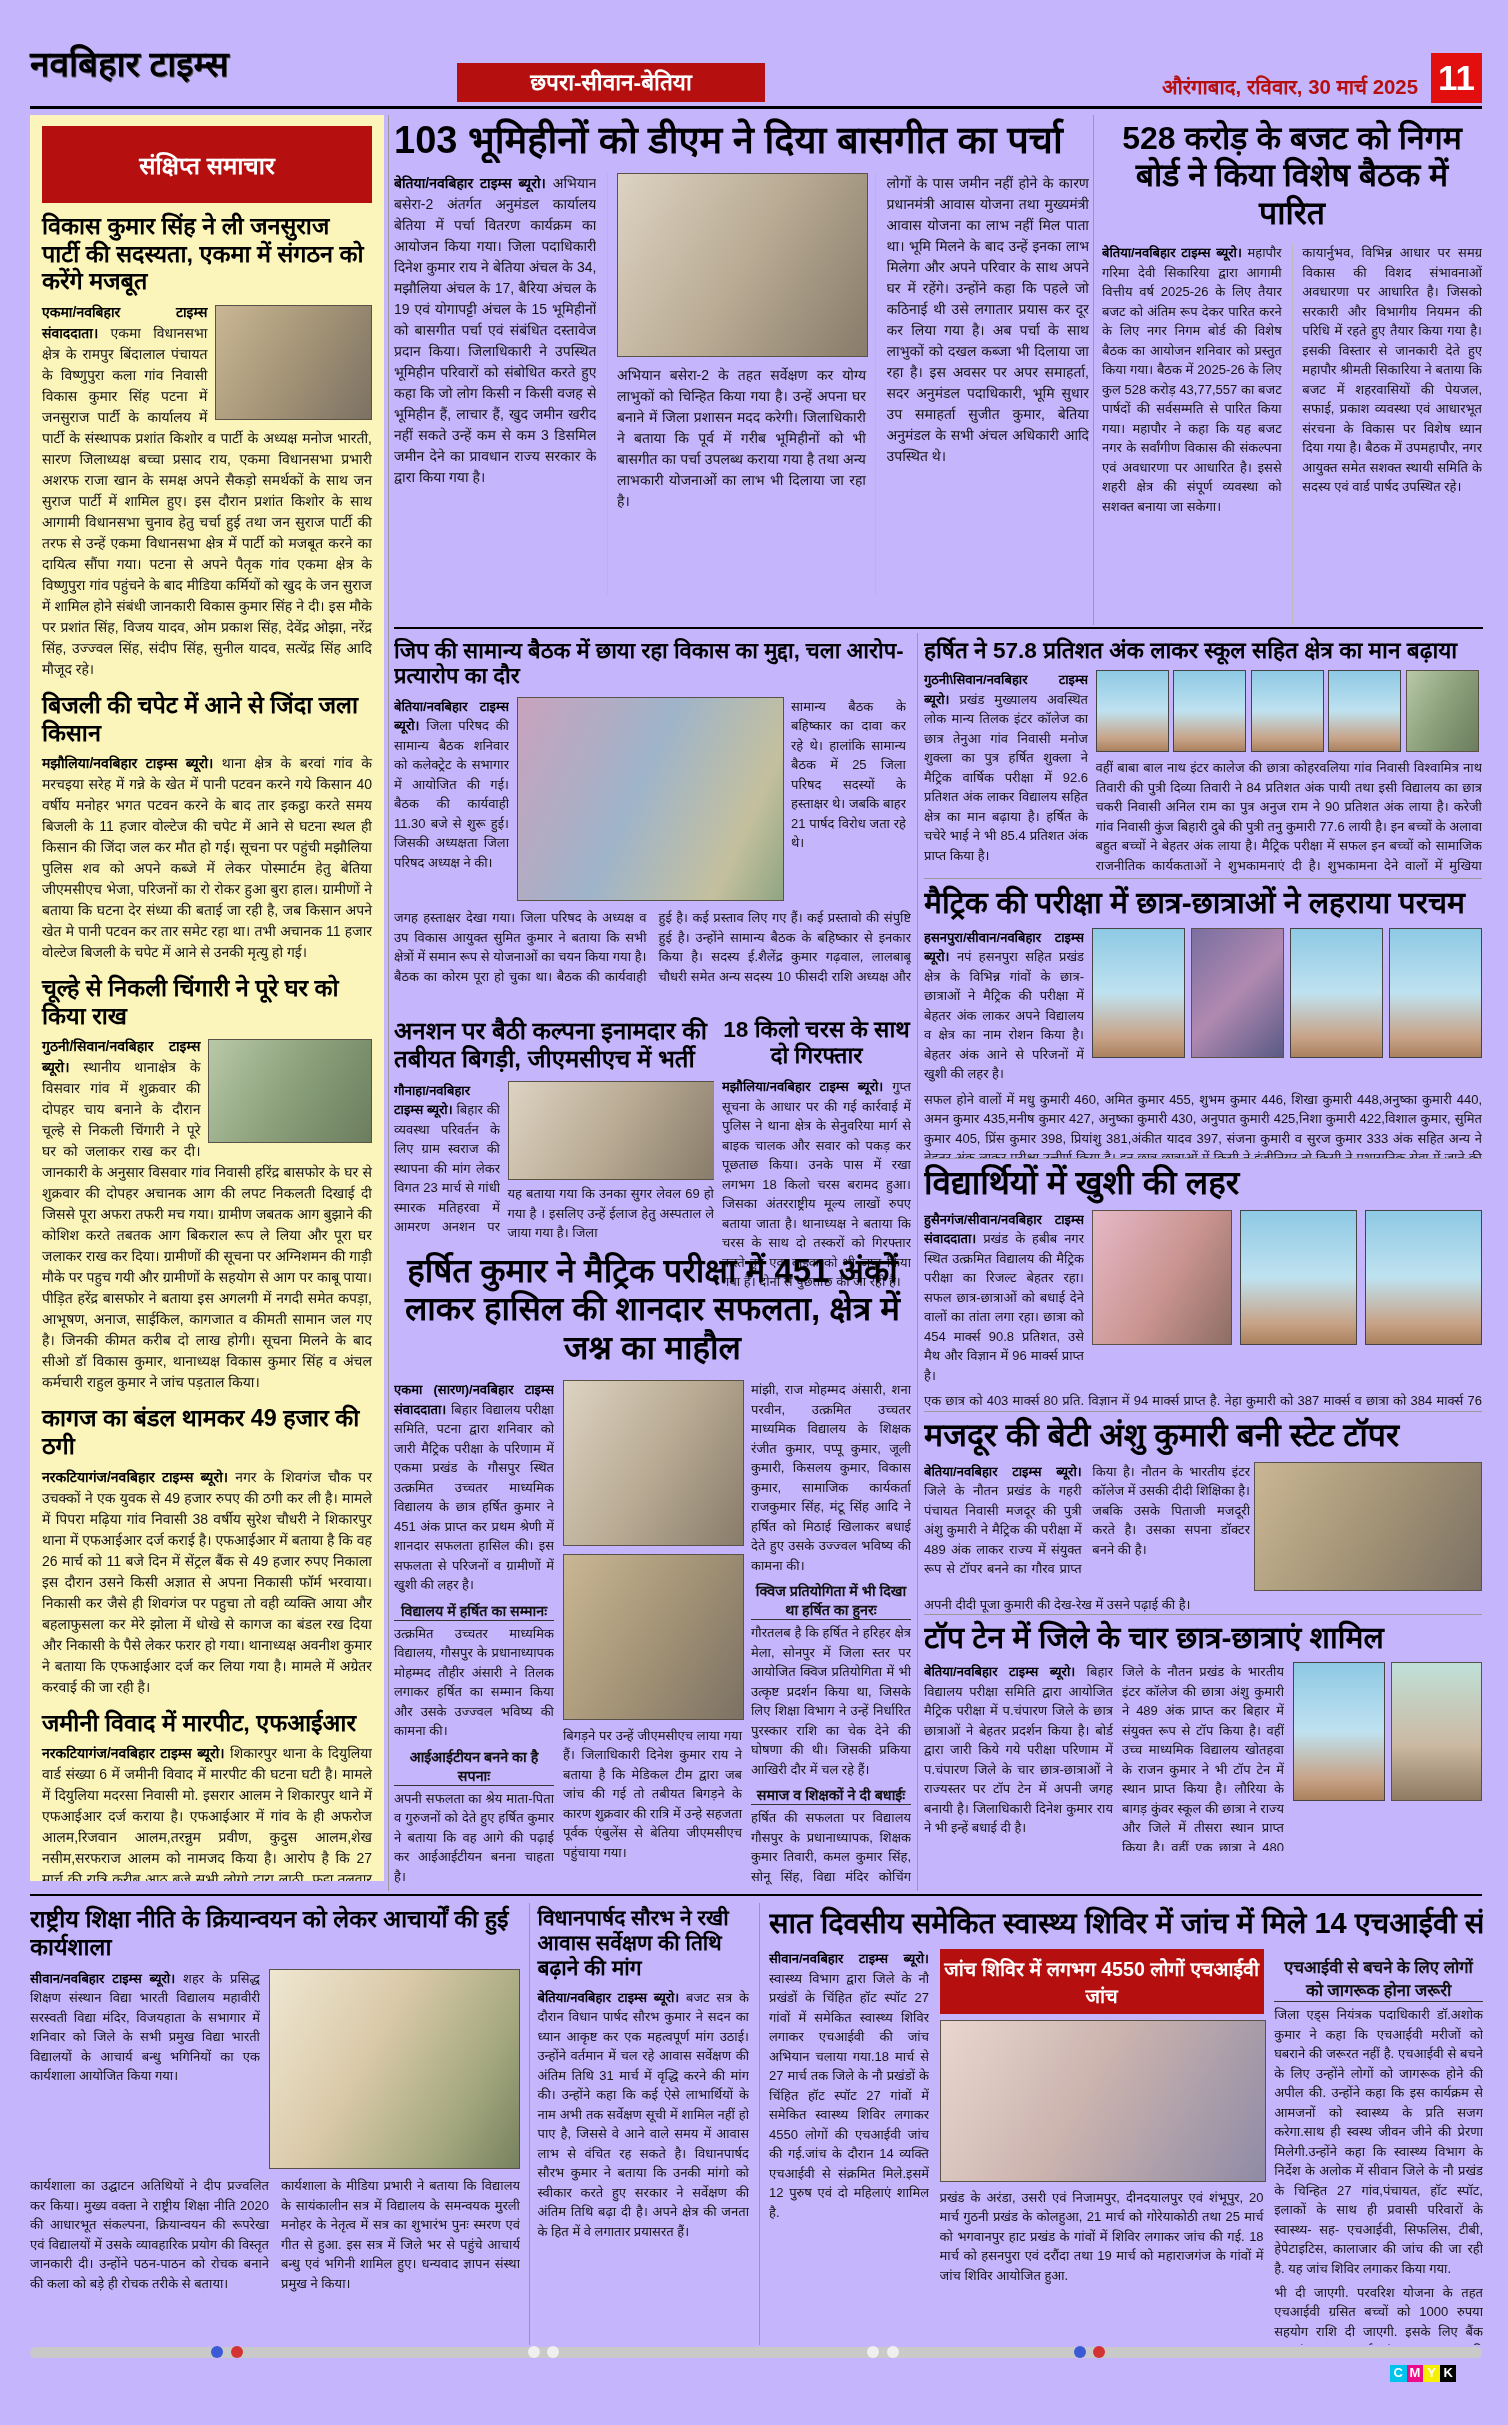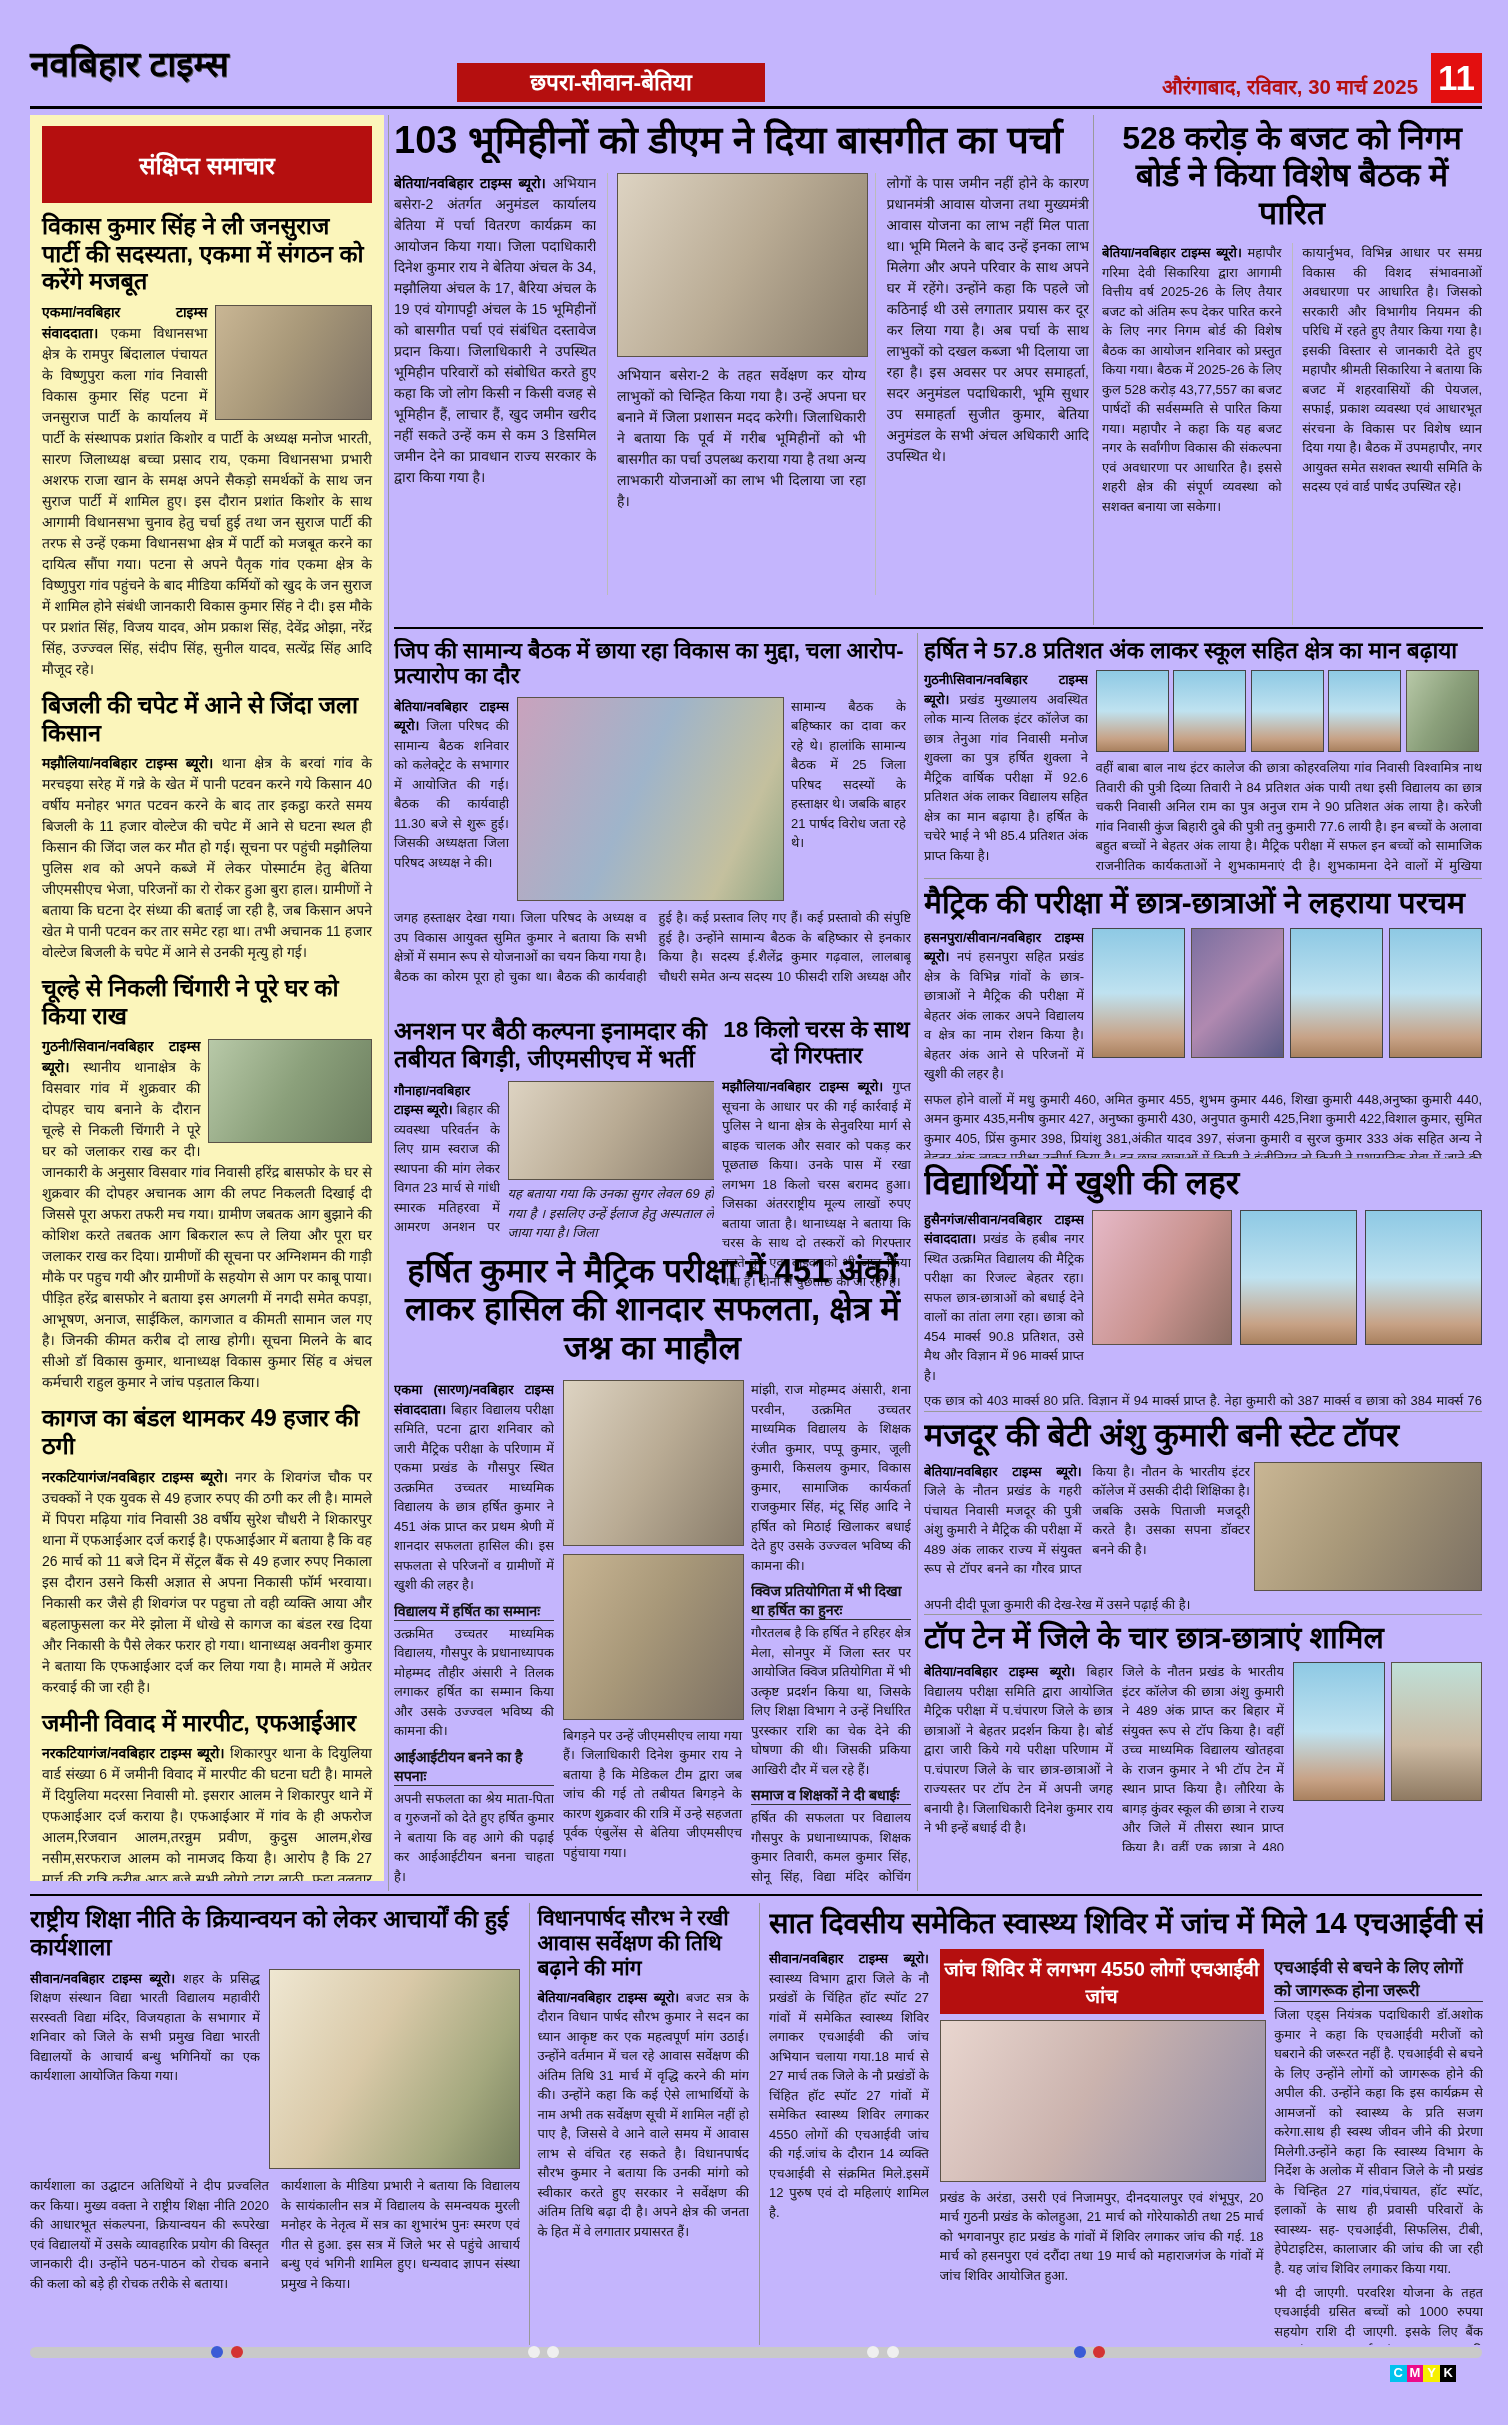--- a/index.html
+++ b/index.html
@@ -14,21 +14,21 @@
   .col{flex:1;overflow:hidden;}
   .photo{border:0.8px solid #5a5247;}
   .ph-a{background:linear-gradient(120deg,#c9b694 0%,#a89879 45%,#7c7163 100%);}
   .ph-b{background:linear-gradient(120deg,#ddd3c2 0%,#b9ab94 50%,#887c6a 100%);}
   .ph-c{background:linear-gradient(115deg,#c9a2bd 0%,#9fb4ca 45%,#c4c09e 80%,#90a583 100%);}
   .ph-d{background:linear-gradient(120deg,#b8c9a8 0%,#8ba07b 50%,#6b7d5e 100%);}
   .ph-head{background:linear-gradient(180deg,#8ec9e4 0%,#bfe2f0 50%,#c7a286 85%,#a9815f 100%);border:0.8px solid #444;}
   .redbar{background:#b50f0f;color:#fff;font-weight:800;text-align:center;}
   .hair{background:#9a9a9a;}
   .blk{background:#000;}
-  .subhead2{font-weight:800;font-size:14.3px;border-bottom:0.8px solid #333;margin:6px 0 3px;}
+  .subhead2{font-weight:800;font-size:14.3px;border-bottom:0.8px solid #333;margin:6px 0 3px;text-align:center;}
   .clip{overflow:hidden;}
 </style>
 </head>
 <body>
 
 <div id="page">
 
   <div class="abs" style="left:30px;top:39px;width:362px;height:60px;font-size:35px;font-weight:900;color:#000;text-shadow:0.8px 0.8px 0 #555;">नवबिहार टाइम्स</div>
   <div class="abs redbar" style="left:457px;top:63px;width:308px;height:39px;font-size:22.6px;line-height:39px;">छपरा-सीवान-बेतिया</div>
   <div class="abs" style="left:1056px;top:72px;width:362px;text-align:right;font-size:20.4px;font-weight:bold;color:#b50f0f;">औरंगाबाद, रविवार, 30 मार्च 2025</div>
@@ -165,21 +165,21 @@
         <div class="ph-head" style="flex:1;height:137px;"></div>
         <div class="photo" style="flex:1;height:137px;background:linear-gradient(180deg,#bfe0d8,#cbb9a2 60%,#96barba 100%);background:linear-gradient(180deg,#bfe0d8,#cbb9a2 60%,#8f7a62);"></div>
       </div>
     </div>
   </div>
 
   <div class="abs clip" style="left:394px;top:1015px;width:320px;height:223px;">
     <div class="t" style="font-size:24px;margin:1.5px 0 7.5px;">अनशन पर बैठी कल्पना इनामदार की तबीयत बिगड़ी, जीएमसीएच में भर्ती</div>
     <div style="display:flex;gap:7.5px;">
       <div class="body sm" style="width:106px;overflow:hidden;"><b class="dl">गौनाहा/नवबिहार टाइम्स ब्यूरो।</b> <span>बिहार की व्यवस्था परिवर्तन के लिए ग्राम स्वराज की स्थापना की मांग लेकर विगत 23 मार्च से गांधी स्मारक मतिहरवा में आमरण अनशन पर बैठी लोक आंदोलन न्यास की कल्पना इनामदार की तबीयत बिगड़ गई।</span></div>
-      <div style="flex:1;font-style:italic;">
+      <div style="flex:1;">
         <div class="photo ph-b" style="width:100%;height:97px;"></div>
         <div class="body sm" style="margin-top:4.5px;">यह बताया गया कि उनका सुगर लेवल 69 हो गया है । इसलिए उन्हें ईलाज हेतु अस्पताल ले जाया गया है। जिला</div>
       </div>
     </div>
   </div>
 
   <div class="abs clip" style="left:722px;top:1015px;width:189px;height:377px;">
     <div class="t" style="font-size:22.6px;text-align:center;margin:1.5px 0 7.5px;">18 किलो चरस के साथ दो गिरफ्तार</div>
     <p class="body sm" style="margin:0;"><b class="dl">मझौलिया/नवबिहार टाइम्स ब्यूरो।</b> <span>गुप्त सूचना के आधार पर की गई कार्रवाई में पुलिस ने थाना क्षेत्र के सेनुवरिया मार्ग से बाइक चालक और सवार को पकड़ कर पूछताछ किया। उनके पास में रखा लगभग 18 किलो चरस बरामद हुआ। जिसका अंतरराष्ट्रीय मूल्य लाखों रुपए बताया जाता है। थानाध्यक्ष ने बताया कि चरस के साथ दो तस्करों को गिरफ्तार करते हुए एक बाइक को भी जप्त किया गया है। दोनों से पुछताछ की जा रही है।</span></p>
   </div>

